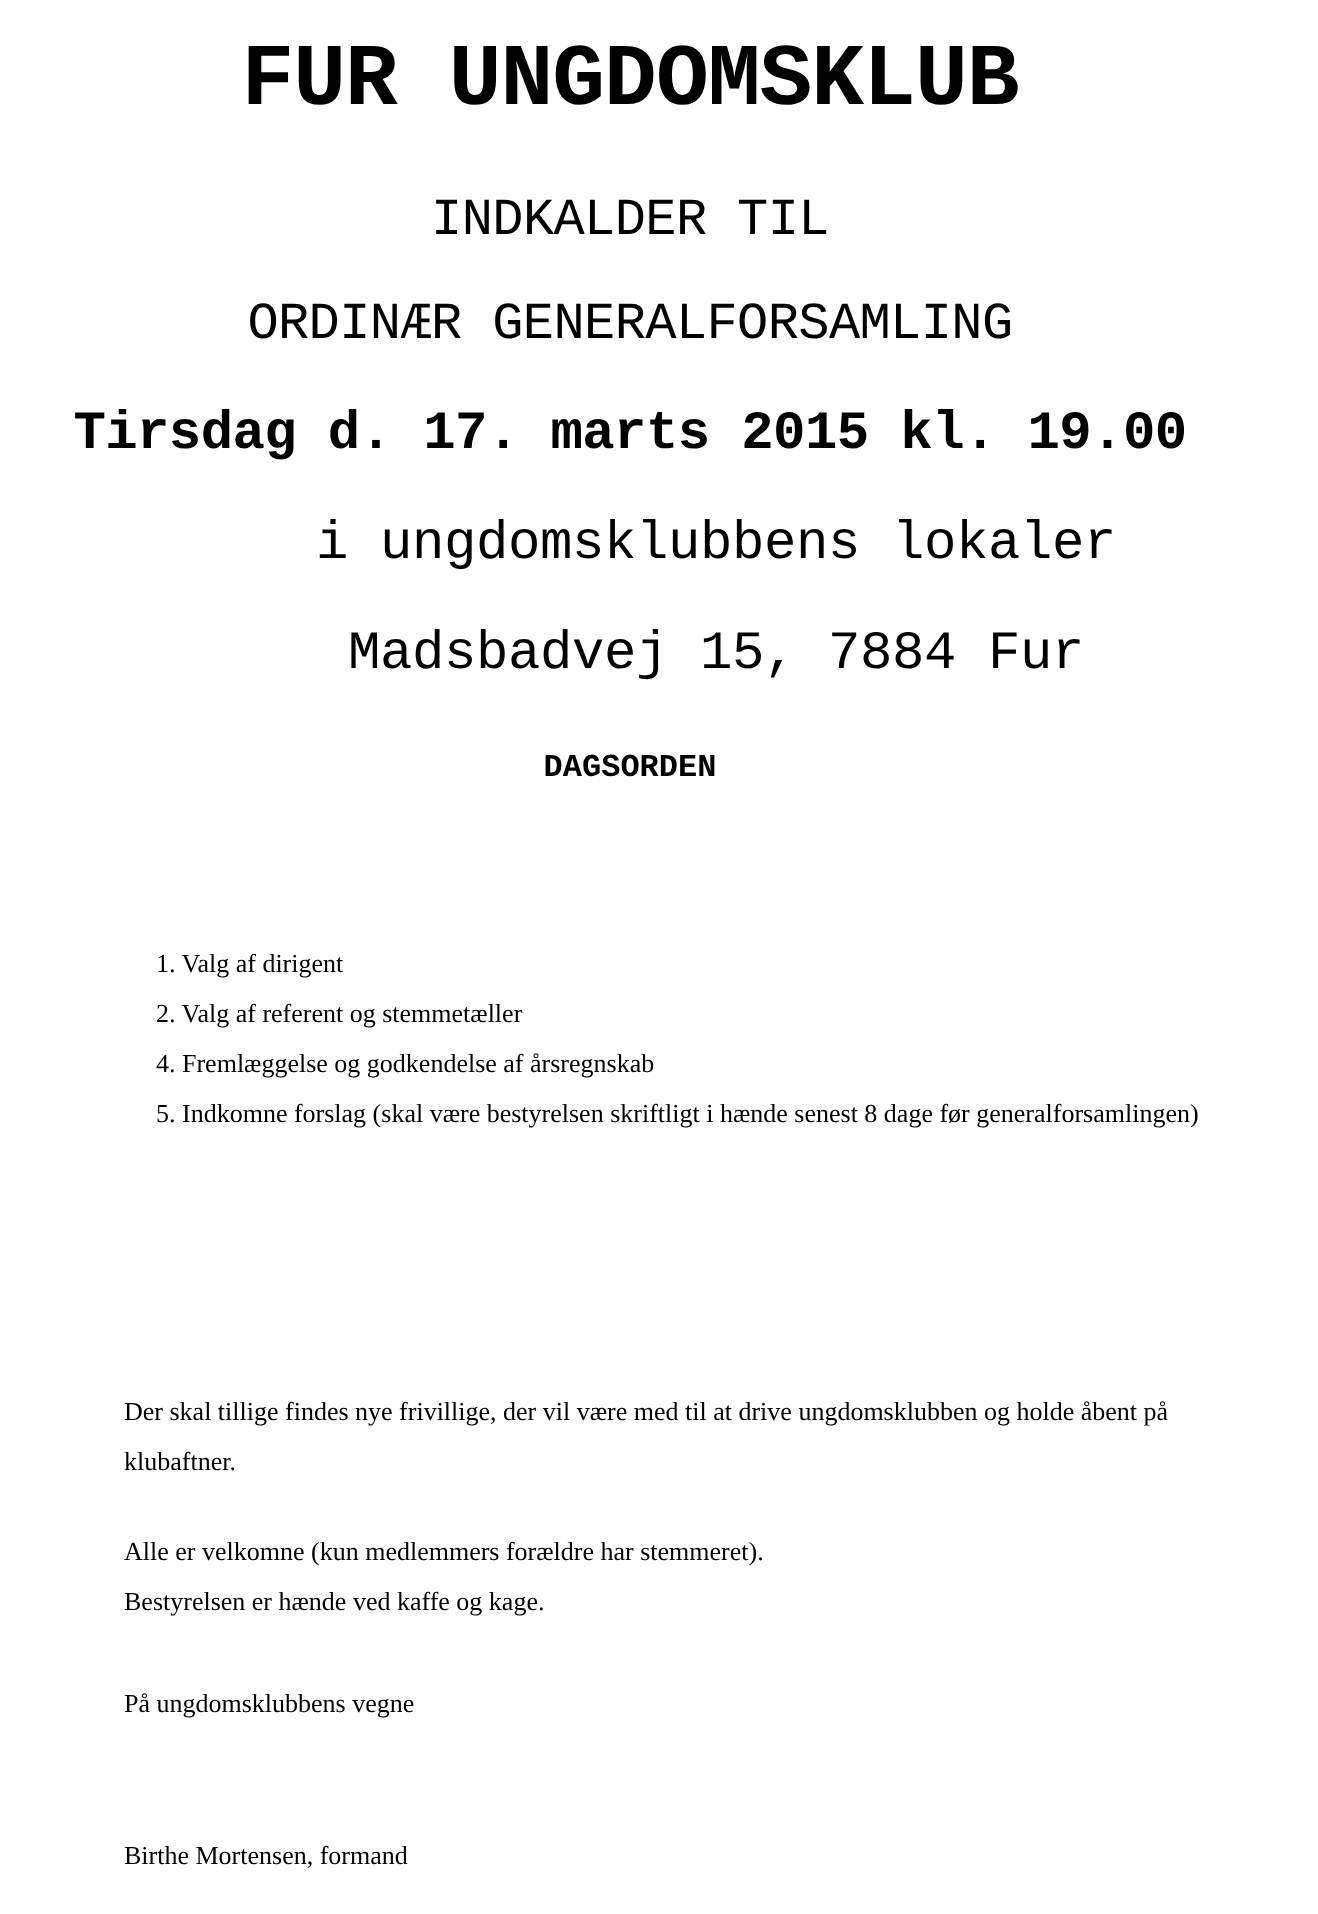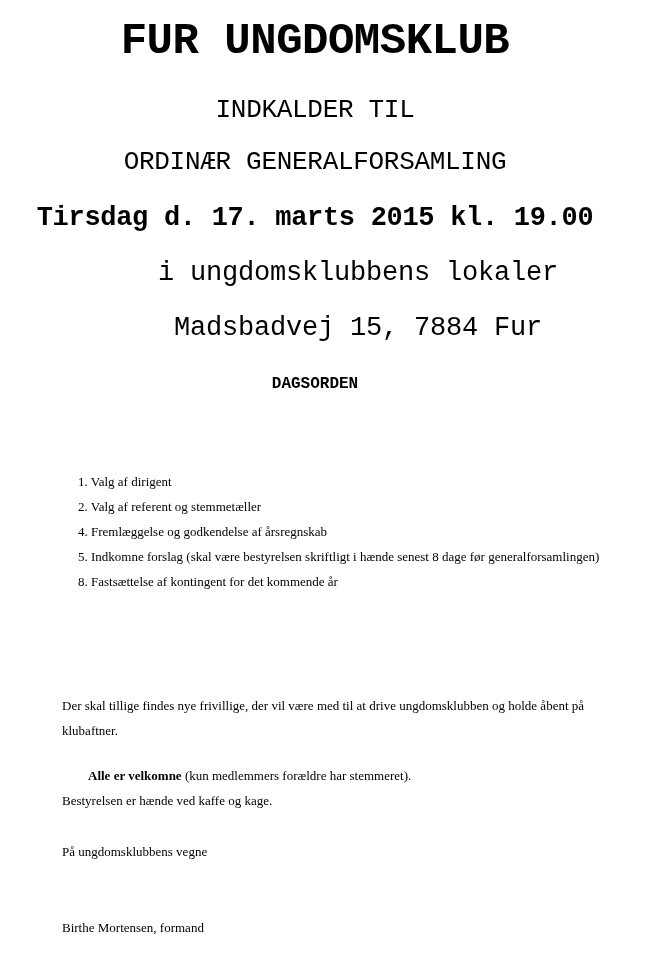--- a/index.html
+++ b/index.html
@@ -96,21 +96,21 @@
     .para1 {
       top: 693px;
       width: 580px;
       white-space: normal;
       line-height: 25px;
     }
     .welcome { top: 768px; }
     .host { top: 793px; }
     .behalf { top: 844px; }
     .signature { top: 920px; }
-    b { font-weight: bold; margin-left: 26px; }
+    b { font-weight: normal; }
   </style>
 </head>
 <body>
 
 <div>
 
   <div class="abs sans title">FUR UNGDOMSKLUB</div>
 
   <div class="abs sans sub l1">INDKALDER TIL</div>
   <div class="abs sans sub l2">ORDINÆR GENERALFORSAMLING</div>
@@ -120,21 +120,20 @@
   <div class="abs sans loc l1">i ungdomsklubbens lokaler</div>
   <div class="abs sans loc l2">Madsbadvej 15, 7884 Fur</div>
 
   <div class="abs sans agenda-title">DAGSORDEN</div>
 
   <ol class="agenda serif">
     <li>1. Valg af dirigent</li>
     <li>2. Valg af referent og stemmetæller</li>
     <li>4. Fremlæggelse og godkendelse af årsregnskab</li>
     <li>5. Indkomne forslag (skal være bestyrelsen skriftligt i hænde senest 8 dage før generalforsamlingen)</li>
-    <li>8. Fastsættelse af kontingent for det kommende år</li>
   </ol>
 
   <div class="abs serif body-text para1">Der skal tillige findes nye frivillige, der vil være med til at drive ungdomsklubben og holde åbent på klubaftner.</div>
 
   <div class="abs serif body-text welcome"><b>Alle er velkomne</b><span> (kun medlemmers forældre har stemmeret).</span></div>
 
   <div class="abs serif body-text host">Bestyrelsen er hænde ved kaffe og kage.</div>
 
   <div class="abs serif body-text behalf">På ungdomsklubbens vegne</div>
 

